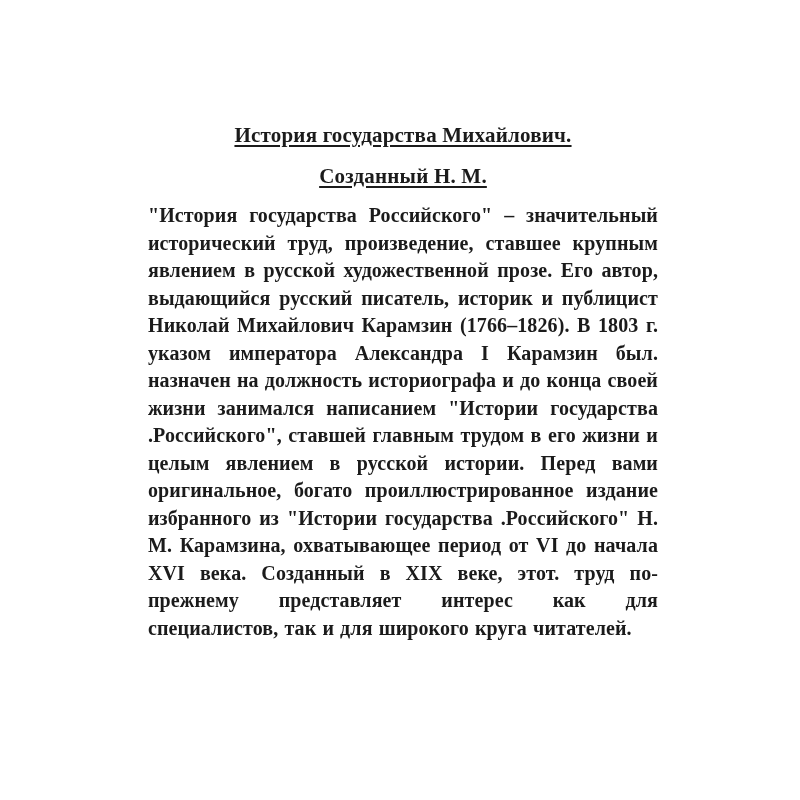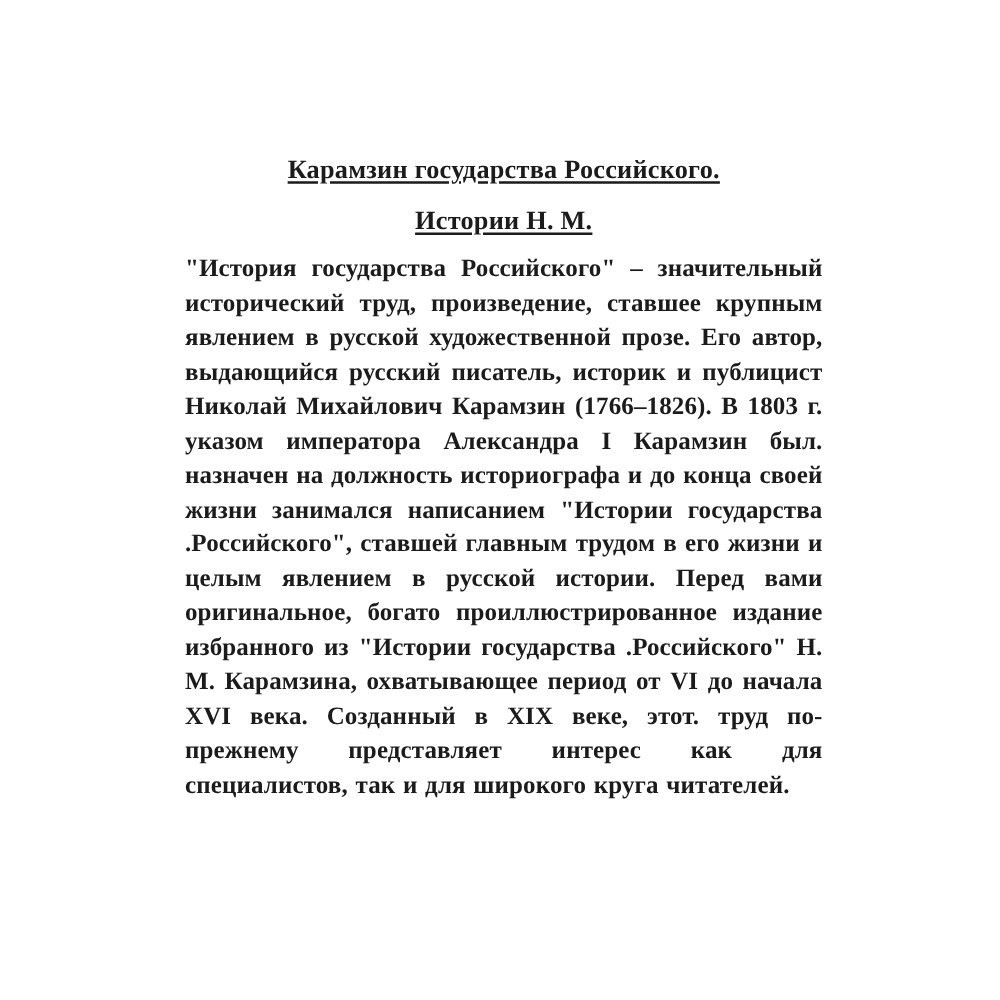--- a/index.html
+++ b/index.html
@@ -53,17 +53,17 @@
     margin: 0;
     letter-spacing: 0.1px;
     word-spacing: 1px;
   }
 </style>
 </head>
 <body>
 
 <div class="page">
   <div class="doc">
-    <h1 class="doc-title"><span>Карамзин государства Российского.</span></h1>
-    <h2 class="doc-author"><span>Истории Н. М.</span></h2>
+    <h1 class="doc-title"><span>История государства Михайлович.</span></h1>
+    <h2 class="doc-author"><span>Созданный Н. М.</span></h2>
     <p class="doc-body">"История государства Российского" – значительный исторический труд, произведение, ставшее крупным явлением в русской художественной прозе. Его автор, выдающийся русский писатель, историк и публицист Николай Михайлович Карамзин (1766–1826). В 1803 г. указом императора Александра I Карамзин был. назначен на должность историографа и до конца своей жизни занимался написанием "Истории государства .Российского", ставшей главным трудом в его жизни и целым явлением в русской истории. Перед вами оригинальное, богато проиллюстрированное издание избранного из "Истории государства .Российского" Н. М. Карамзина, охватывающее период от VI до начала XVI века. Созданный в XIX веке, этот. труд по-прежнему представляет интерес как для специалистов, так и для широкого круга читателей.</p>
   </div>
 </div>
 
 </body></html>

